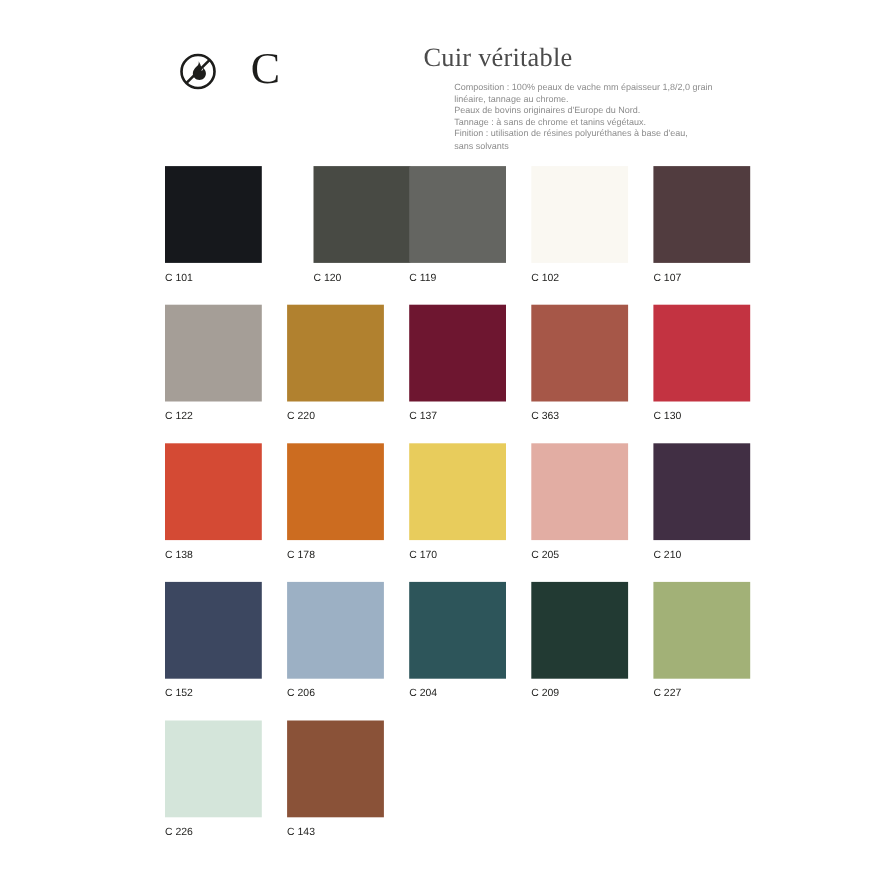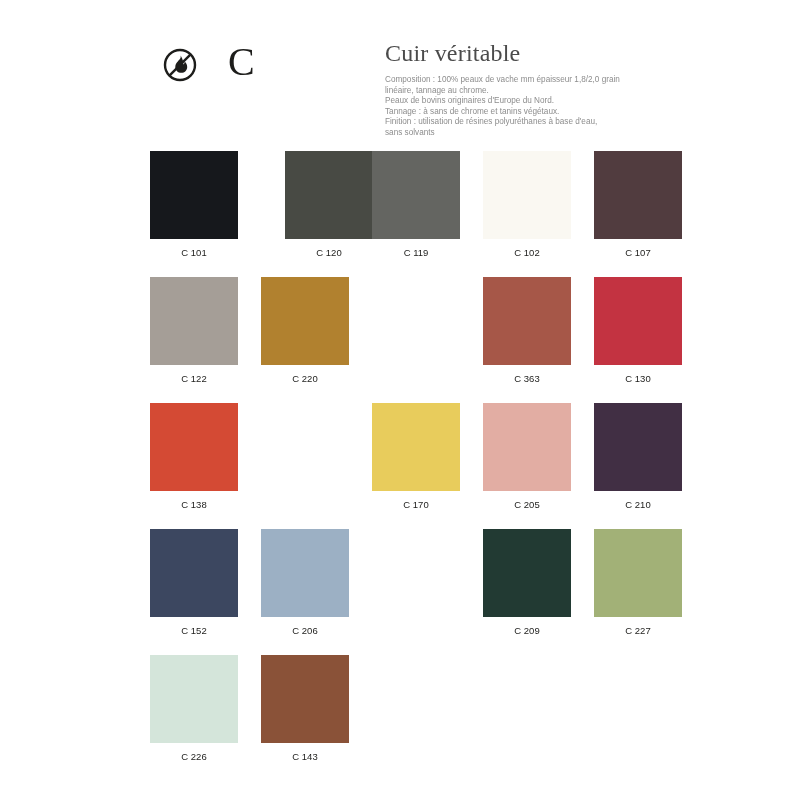--- a/index.html
+++ b/index.html
@@ -59,32 +59,32 @@
     font-weight: normal;
     letter-spacing: 0.2px;
   }
 
   #description {
     font-family: "Liberation Sans", sans-serif;
     font-size: 8.2px;
     line-height: 10.6px;
     color: #8d8d8d;
     width: 262px;
+    margin-left: 28px;
   }
   #description p {
     margin: 0;
   }
 
   
   #swatch-grid {
     position: absolute;
     left: 150px;
     top: 151px;
     width: 560px;
-    text-align: center;
   }
 
   .swatch-row {
     position: relative;
     height: 126px;
   }
 
   .swatch-cell {
     position: absolute;
     top: 0;
@@ -165,34 +165,42 @@
     </div>
     <div class="swatch-row">
       <div class="swatch-cell" style="left: 0px;">
         <div class="swatch-chip" style="background: rgb(165, 158, 151);"></div>
         <div class="swatch-label">C 122</div>
       </div>
       <div class="swatch-cell" style="left: 111px;">
         <div class="swatch-chip" style="background: rgb(177, 129, 47);"></div>
         <div class="swatch-label">C 220</div>
       </div>
+      <div class="swatch-cell" style="left: 222px;">
+        <div class="swatch-chip" style="background: rgb(110, 22, 48);"></div>
+        <div class="swatch-label">C 137</div>
+      </div>
       <div class="swatch-cell" style="left: 333px;">
         <div class="swatch-chip" style="background: rgb(166, 87, 72);"></div>
         <div class="swatch-label">C 363</div>
       </div>
       <div class="swatch-cell" style="left: 444px;">
         <div class="swatch-chip" style="background: rgb(195, 51, 65);"></div>
         <div class="swatch-label">C 130</div>
       </div>
     </div>
     <div class="swatch-row">
       <div class="swatch-cell" style="left: 0px;">
         <div class="swatch-chip" style="background: rgb(212, 74, 52);"></div>
         <div class="swatch-label">C 138</div>
       </div>
+      <div class="swatch-cell" style="left: 111px;">
+        <div class="swatch-chip" style="background: rgb(204, 108, 32);"></div>
+        <div class="swatch-label">C 178</div>
+      </div>
       <div class="swatch-cell" style="left: 222px;">
         <div class="swatch-chip" style="background: rgb(232, 204, 92);"></div>
         <div class="swatch-label">C 170</div>
       </div>
       <div class="swatch-cell" style="left: 333px;">
         <div class="swatch-chip" style="background: rgb(226, 173, 163);"></div>
         <div class="swatch-label">C 205</div>
       </div>
       <div class="swatch-cell" style="left: 444px;">
         <div class="swatch-chip" style="background: rgb(65, 47, 68);"></div>
@@ -201,20 +209,24 @@
     </div>
     <div class="swatch-row">
       <div class="swatch-cell" style="left: 0px;">
         <div class="swatch-chip" style="background: rgb(60, 71, 96);"></div>
         <div class="swatch-label">C 152</div>
       </div>
       <div class="swatch-cell" style="left: 111px;">
         <div class="swatch-chip" style="background: rgb(156, 176, 196);"></div>
         <div class="swatch-label">C 206</div>
       </div>
+      <div class="swatch-cell" style="left: 222px;">
+        <div class="swatch-chip" style="background: rgb(45, 85, 90);"></div>
+        <div class="swatch-label">C 204</div>
+      </div>
       <div class="swatch-cell" style="left: 333px;">
         <div class="swatch-chip" style="background: rgb(34, 58, 51);"></div>
         <div class="swatch-label">C 209</div>
       </div>
       <div class="swatch-cell" style="left: 444px;">
         <div class="swatch-chip" style="background: rgb(162, 177, 119);"></div>
         <div class="swatch-label">C 227</div>
       </div>
     </div>
     <div class="swatch-row">

